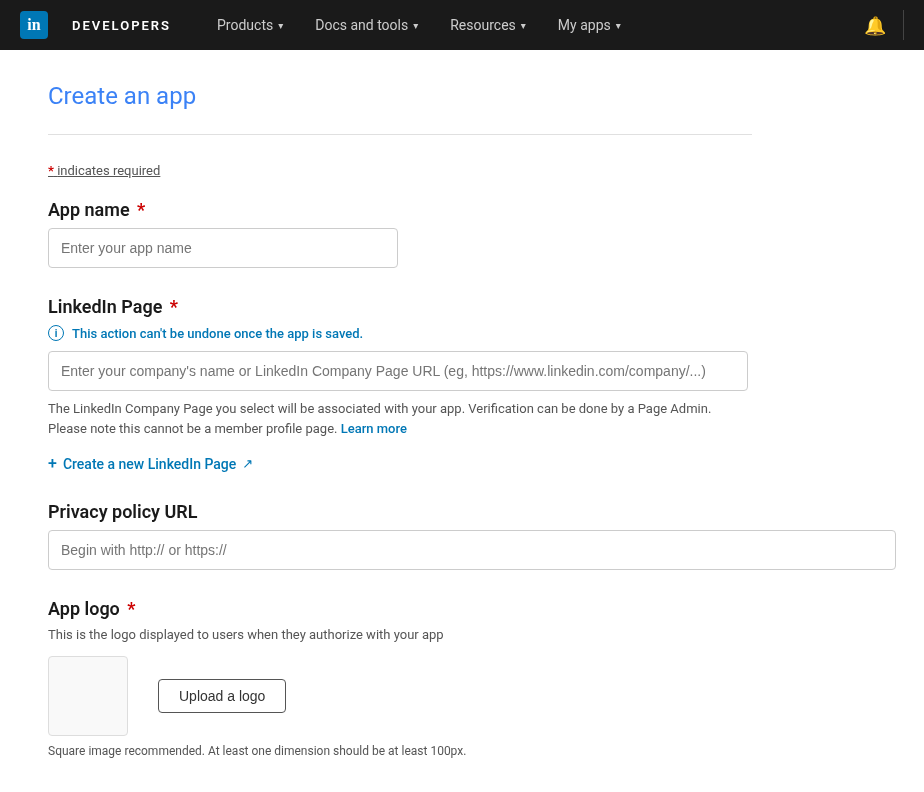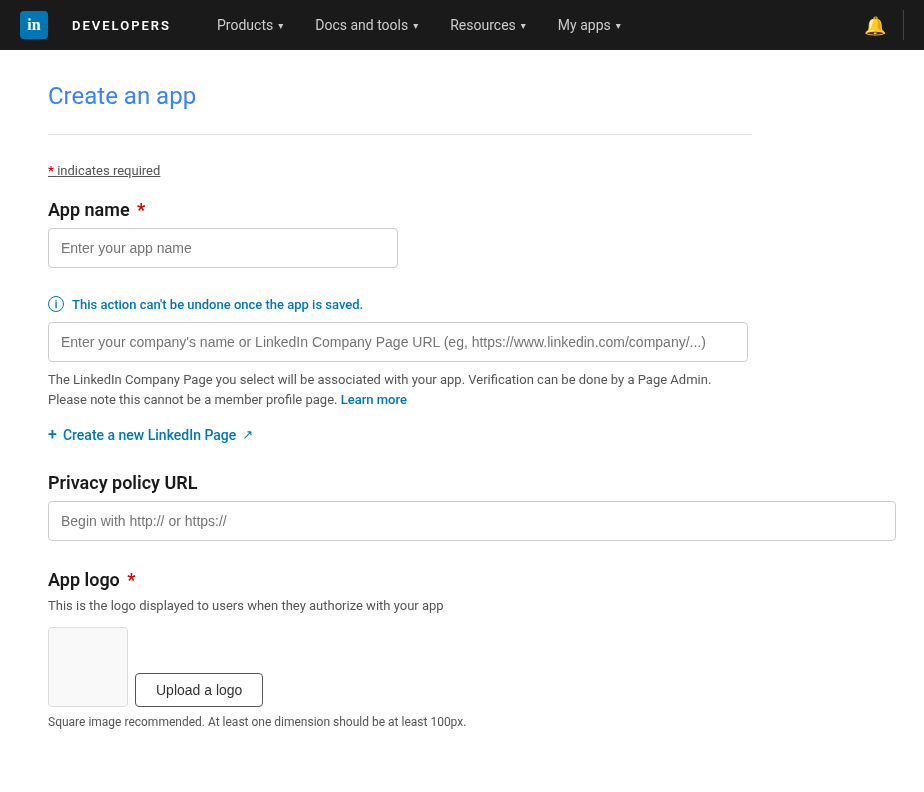--- a/index.html
+++ b/index.html
@@ -190,22 +190,22 @@
     }
 
     
     .logo-desc {
       font-size: 13px;
       color: #555;
       margin-bottom: 14px;
     }
     .logo-upload-area {
       display: flex;
-      align-items: flex-end;
-      gap: 7px;
+      align-items: center;
+      gap: 30px;
       margin-bottom: 8px;
     }
     .logo-placeholder {
       width: 80px;
       height: 80px;
       border: 1px solid #ddd;
       border-radius: 4px;
       background: #f9f9f9;
     }
     .upload-btn {
@@ -270,20 +270,24 @@
 
   <div class="form-group">
     <label class="form-label">
       <span>App name</span>
       <span class="required-star">*</span>
     </label>
     <input class="form-input" type="text" placeholder="Enter your app name" style="">
   </div>
 
   <div class="form-group">
+    <label class="form-label">
+      <span>LinkedIn Page</span>
+      <span class="required-star">*</span>
+    </label>
     <div class="info-notice">
       <span class="info-icon">i</span>
       <span>This action can't be undone once the app is saved.</span>
     </div>
     <input class="form-input form-input-wide" type="text" placeholder="Enter your company's name or LinkedIn Company Page URL (eg, https://www.linkedin.com/company/...)" style="">
     <p class="helper-text">
       <span>The LinkedIn Company Page you select will be associated with your app. Verification can be done by a Page Admin. Please note this cannot be a member profile page.</span>
       <a href="#">Learn more</a>
     </p>
     <a class="create-page-link" href="#">

